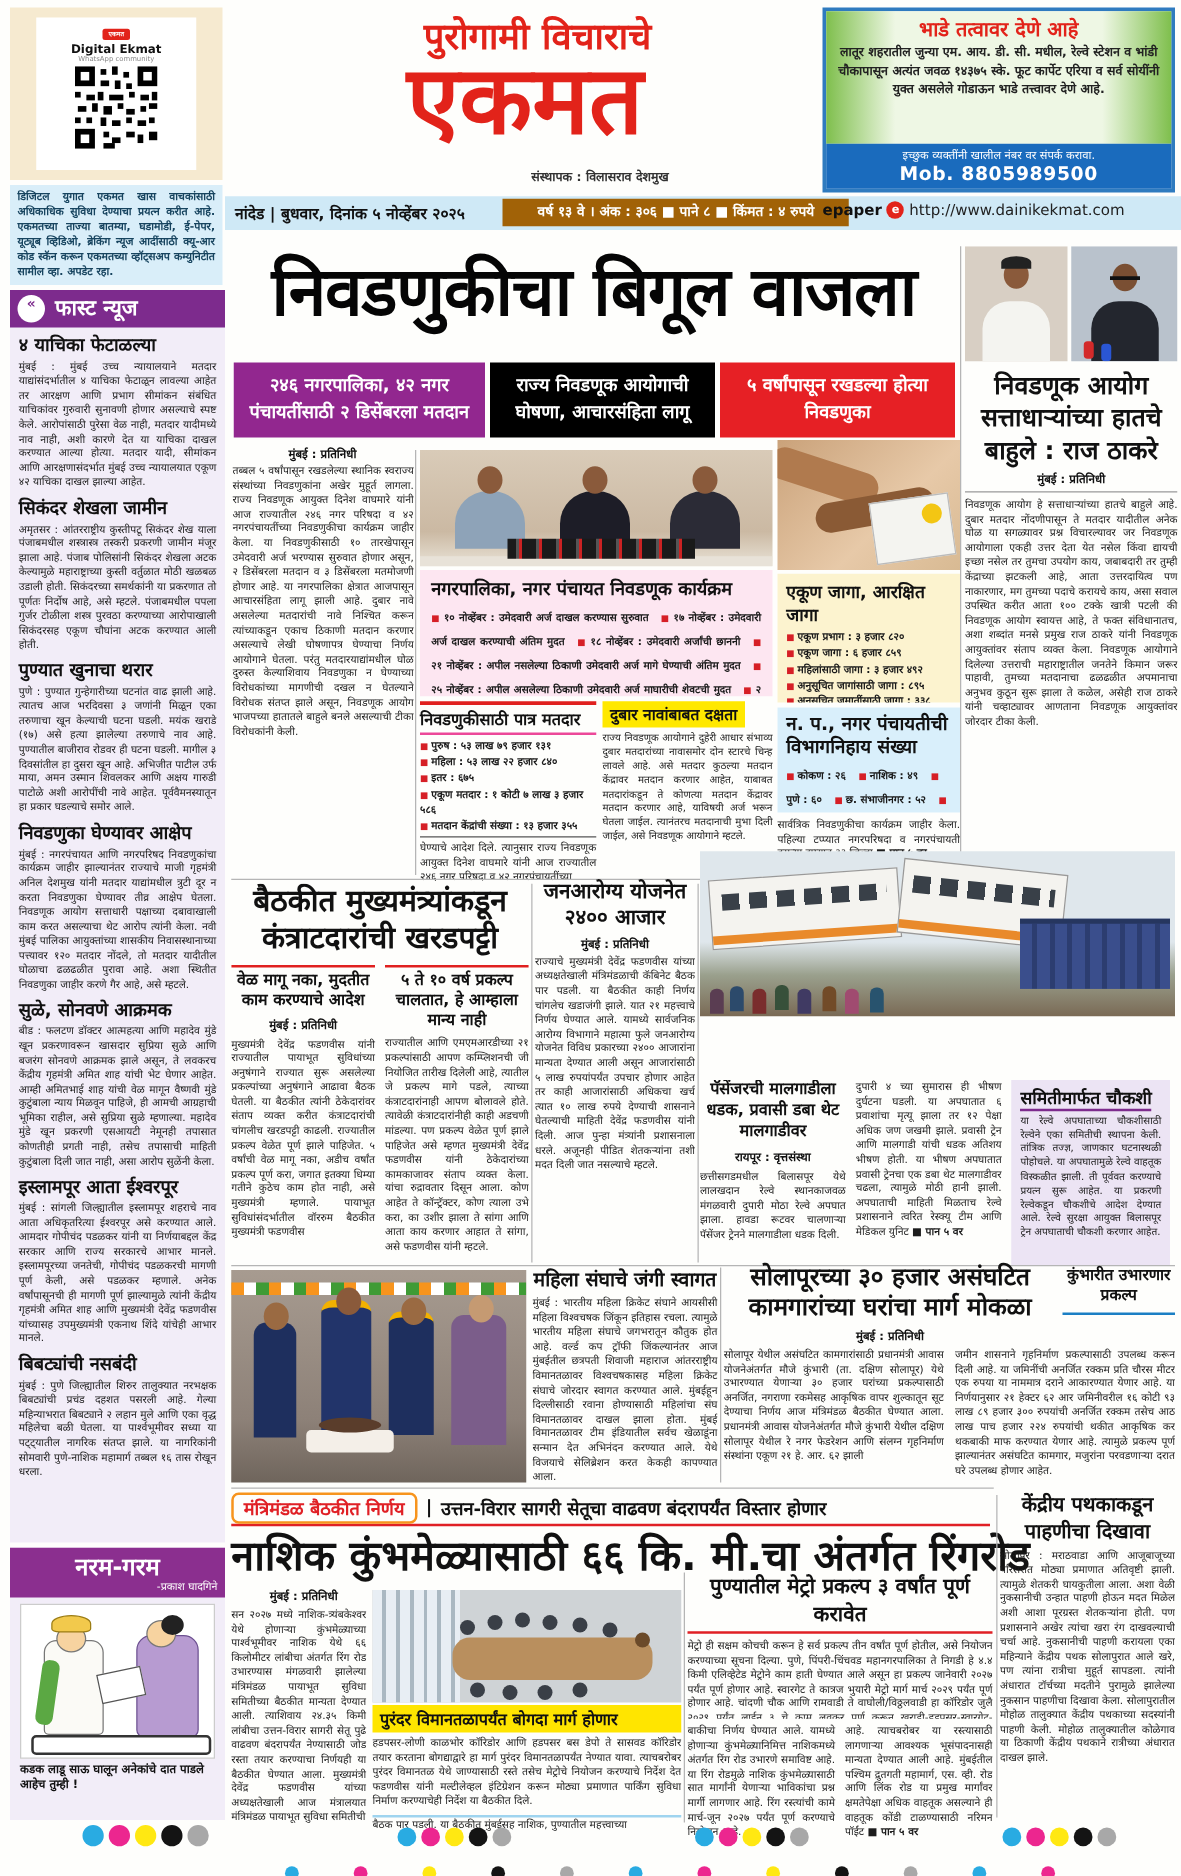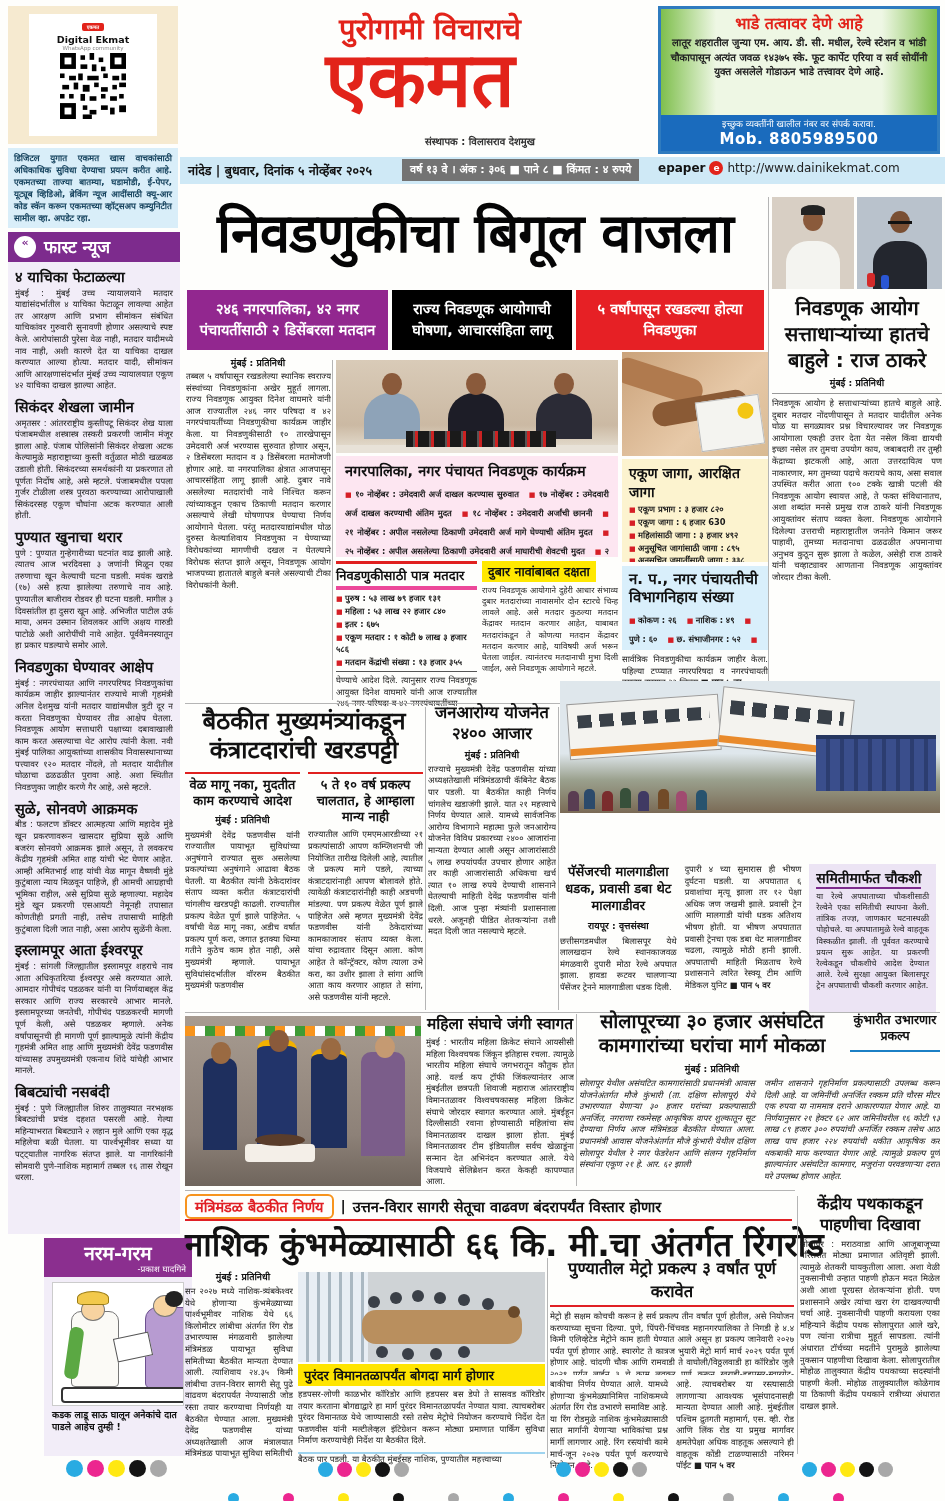--- a/index.html
+++ b/index.html
@@ -32,54 +32,54 @@
           display:flex;flex-direction:column;}
   .ad-top{flex:1;background:linear-gradient(90deg,#7fbf4d,#eef7e4 20%,#eef7e4 80%,#7fbf4d);
           text-align:center;padding:3px 8px 1px;}
   .ad-title{color:#e2231a;font-size:16px;font-weight:800;}
   .ad-body{font-size:10px;font-weight:bold;color:#222;line-height:1.45;margin-top:2px;}
   .ad-bottom{background:#1a6bbd;color:#fff;text-align:center;padding:2px 0 3px;}
   .ad-contact{font-size:9px;}
   .ad-mobile{font-size:15px;font-weight:800;letter-spacing:.5px;}
   .date-bar{left:180px;top:157px;width:765px;height:27px;background:#cfe9f6;}
   .date-txt{position:absolute;left:8px;top:5px;font-size:12.5px;font-weight:bold;}
-  .issue-badge{position:absolute;left:222px;top:2px;height:22px;line-height:22px;background:#737373;color:#fff;
-               font-size:11px;font-weight:bold;padding:0 8px;}
+  .issue-badge{position:absolute;left:222px;top:2px;height:22px;line-height:22px;background:#a16207;color:#fff;
+               font-size:11px;font-weight:bold;padding:0 28px;}
   .epaper{position:absolute;left:478px;top:4px;font-size:12px;font-weight:bold;display:flex;align-items:center;gap:4px;}
   .ep-ico{display:inline-block;width:14px;height:14px;border-radius:50%;background:#e2231a;color:#fff;
           font-size:9px;font-weight:bold;text-align:center;line-height:14px;}
   .ep-url{font-weight:normal;color:#222;}
   
   .fast{left:8px;top:232px;width:172px;height:1002px;background:#f2edf8;overflow:hidden;box-sizing:border-box;}
   .fast-head{height:30px;background:#7d2b8d;color:#fff;font-size:17px;font-weight:800;line-height:30px;
              padding-left:36px;position:relative;}
   .fast-ico{position:absolute;left:6px;top:4px;width:22px;height:22px;border-radius:50%;background:#fff;
             text-align:center;color:#7d2b8d;font-size:11px;font-weight:900;line-height:10px;padding-top:2px;box-sizing:border-box;}
   .fn-item{padding:0 7px;}
   .fn-item h3{margin:7px 0 2px;font-size:14.5px;line-height:1.15;}
-  .cartoon{left:8px;top:1238px;width:148px;height:218px;background:#f2edf8;overflow:hidden;margin-left:36px;}
+  .cartoon{left:8px;top:1238px;width:172px;height:218px;background:#f2edf8;overflow:hidden;}
   .cartoon-head{background:#8b2f8f;color:#fff;padding:2px 6px 3px;}
   .cartoon-title{font-size:19px;font-weight:800;text-align:center;}
   .cartoon-credit{font-size:8.5px;text-align:right;margin-top:-3px;}
   .cartoon-art{margin:5px 8px 3px;height:122px;background:#fff;border:1px solid #ccc;position:relative;overflow:hidden;}
   .cartoon-cap{font-size:9.3px;font-weight:bold;padding:0 8px;line-height:1.3;}
   
   .main-hl{left:186px;top:194px;width:578px;text-align:center;font-size:54px;font-weight:800;
            letter-spacing:-1px;white-space:nowrap;color:#050505;}
   .deck{top:290px;height:60px;color:#fff;font-weight:800;font-size:14.5px;text-align:center;
         display:flex;align-items:center;justify-content:center;padding:2px 8px;box-sizing:border-box;line-height:1.45;}
   .deck-p{left:187px;width:201px;background:#92278f;}
   .deck-b{left:392px;width:180px;background:#000000;}
   .deck-r{left:576px;width:188px;background:#e62025;}
   .photo{position:absolute;overflow:hidden;}
   .schedule{left:336px;top:456px;width:282px;height:101px;background:#fde6f1;padding:4px 9px;box-sizing:border-box;overflow:hidden;}
   .schedule h2{margin:0 0 2px;font-size:14.5px;}
   .sched-items .li{display:inline;margin-right:4px;line-height:1.5;}
   .voters{left:336px;top:561px;width:141px;}
-  .voters h2{margin:0;font-size:13px;border-top:3px solid #e0201f;border-bottom:4px solid #ec4899;padding:2px 0;}
+  .voters h2{margin:0;font-size:13px;border-top:3px solid #e0201f;border-bottom:2px solid #ec4899;padding:2px 0;}
   .voters .list{padding:2px 0;border-bottom:1px solid #555;}
   .caution{left:482px;top:561px;width:136px;}
   .caution h2{margin:0 0 3px;font-size:12.5px;background:#ffe800;padding:2px 6px;display:inline-block;}
   .seats{left:622px;top:459px;width:146px;height:103px;background:#fcf3cf;padding:4px 7px;box-sizing:border-box;overflow:hidden;}
   .seats h2{margin:0 0 2px;font-size:14px;}
   .divisions{left:622px;top:566px;width:146px;height:84px;background:#d9effb;padding:4px 7px;box-sizing:border-box;overflow:hidden;}
   .divisions h2{margin:0 0 2px;font-size:15px;line-height:1.2;}
   .lead-cont{left:622px;top:654px;width:146px;}
   .thk{left:772px;top:197px;width:170px;height:503px;overflow:hidden;}
   .thk-photos{display:flex;gap:3px;}
@@ -99,21 +99,21 @@
   .train-sub{font-size:13px;font-weight:800;text-align:center;line-height:1.3;}
   .inquiry{width:128px;background:#ece4f4;padding:4px 7px;box-sizing:border-box;}
   .inquiry h2{margin:0 0 2px;font-size:14px;border-bottom:2px solid #7d2b8d;display:inline-block;}
   
   .women{left:426px;top:1012px;width:148px;height:176px;overflow:hidden;}
   .women-hl{font-size:15.5px;font-weight:800;text-align:center;}
   .solapur-hl{left:579px;top:1010px;width:266px;font-size:19.5px;font-weight:800;line-height:1.25;text-align:center;}
   .kumbhari{left:850px;top:1012px;width:90px;font-size:12.5px;font-weight:800;text-align:center;
             border-bottom:2px solid #1b7fc4;padding-bottom:5px;line-height:1.3;}
   .solapur-by{left:579px;top:1062px;width:266px;}
-  .solapur-cols{left:579px;top:1078px;width:361px;height:110px;display:flex;gap:9px;overflow:hidden;font-style:italic;}
+  .solapur-cols{left:579px;top:1078px;width:361px;height:110px;display:flex;gap:9px;overflow:hidden;}
   .solapur-cols>div{width:176px;}
   
   .kicker{left:185px;top:1193px;width:607px;height:26px;border-bottom:2px solid #e02025;
           display:flex;align-items:center;gap:7px;}
   .kicker1{color:#e02025;font-size:14.5px;font-weight:800;border:2px solid #f7941d;border-radius:6px;padding:0 8px 1px;}
   .kicker2{font-size:14.5px;font-weight:800;}
   .nashik-hl{left:185px;top:1221px;width:607px;text-align:center;font-size:33px;font-weight:800;white-space:nowrap;}
   .nashik-col{left:185px;top:1286px;width:108px;height:198px;overflow:hidden;}
   .meeting{left:298px;top:1272px;width:247px;}
   .meet-cap{background:#ffe500;font-size:13px;font-weight:800;padding:2px 6px;margin-top:2px;}
@@ -361,21 +361,21 @@
     <div class="arm" style="left:-8px;top:16px;width:90px;height:26px;background:#b07a4e;transform:rotate(18deg);"></div>
     <div class="arm" style="left:30px;top:44px;width:96px;height:24px;background:#8a5a35;transform:rotate(-10deg);"></div>
     <div class="ballot">
         <i></i>
       </div>
   </div>
 
   <div class="abs seats">
     <h2>एकूण जागा, आरक्षित जागा</h2>
     <span class="li">एकूण प्रभाग : ३ हजार ८२०</span>
-    <span class="li">एकूण जागा : ६ हजार 630</span>
+    <span class="li">एकूण जागा : ६ हजार ८५९</span>
     <span class="li">महिलांसाठी जागा : ३ हजार ४९२</span>
     <span class="li">अनुसूचित जागांसाठी जागा : ८९५</span>
     <span class="li">अनुसूचित जमातींसाठी जागा : ३३८</span>
 
   </div>
 
   <div class="abs divisions">
     <h2>न. प., नगर पंचायतीची विभागनिहाय संख्या</h2>
     <span class="li li-inline">कोकण : २६</span>
     <span class="li li-inline">नाशिक : ४९</span>

